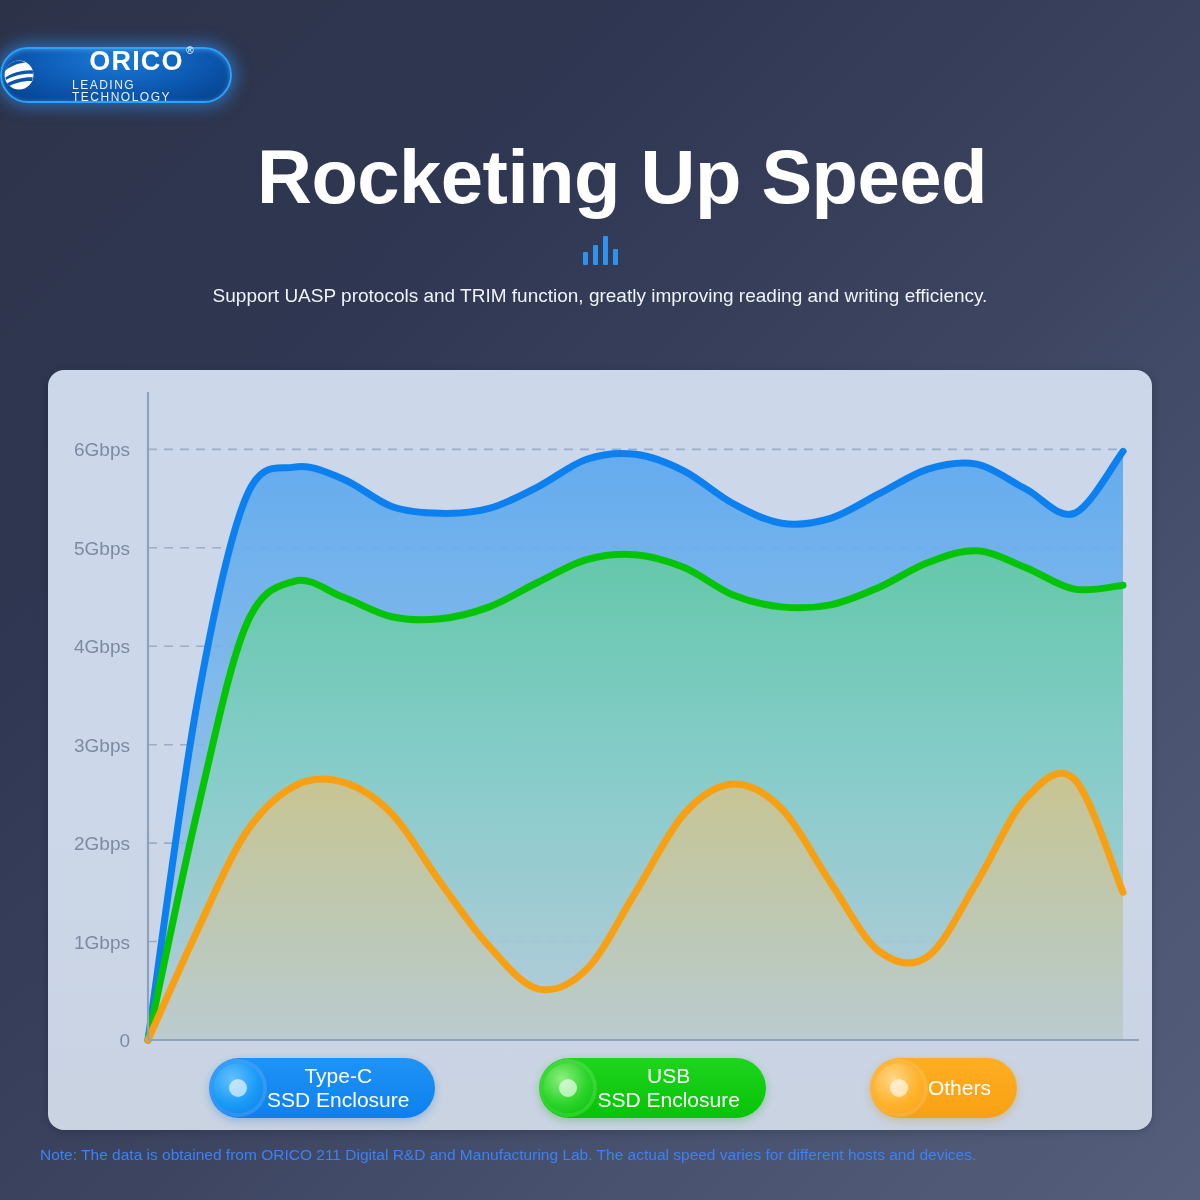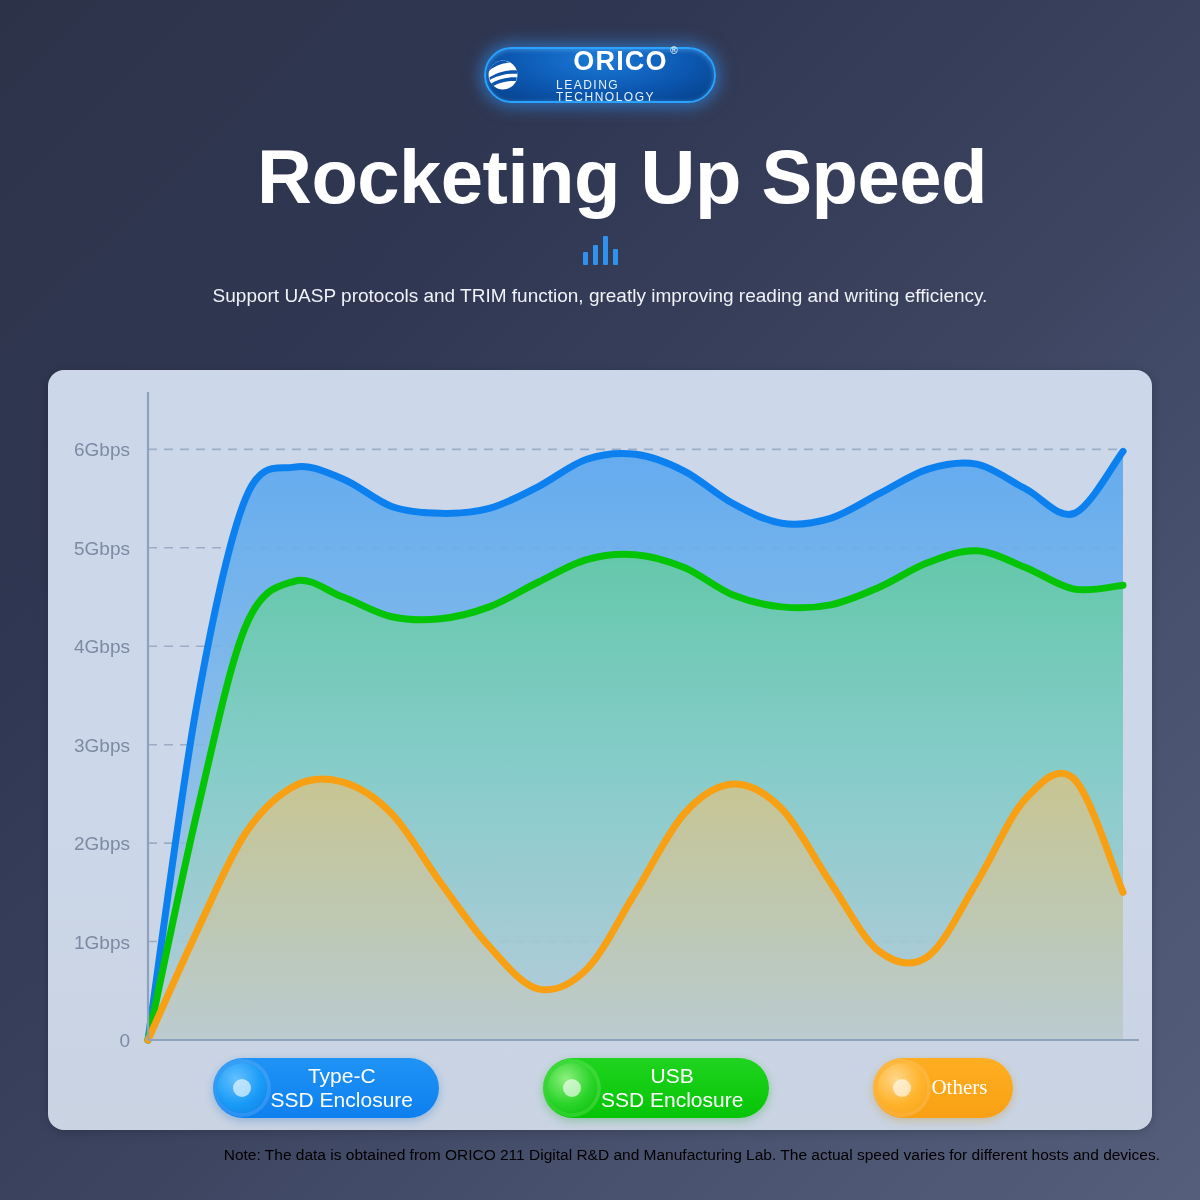--- a/index.html
+++ b/index.html
@@ -4,21 +4,21 @@
 <style>
   * { margin:0; padding:0; box-sizing:border-box; }
   html,body { width:1200px; height:1200px; }
   body {
     font-family:"Liberation Sans", sans-serif;
     background:linear-gradient(135deg,#2c3349 0%,#303752 28%,#3c4460 55%,#4a5470 78%,#555f7c 100%);
     position:relative; overflow:hidden;
   }
 
   
-  #logo-wrap { position:absolute; left:0; right:0; top:47px; display:flex; justify-content:center; }
+  #logo-wrap { position:absolute; left:0; right:0; top:47px; display:flex; justify-content:flex-start; }
   #logo-pill {
     width:232px; height:56px; border-radius:28px;
     background:radial-gradient(ellipse at 50% 20%,#1a7ad8 0%,#0b55ad 60%,#063f86 100%);
     border:2px solid #2aa2ff;
     box-shadow:0 0 16px 4px rgba(45,150,255,.55), inset 0 1px 5px rgba(120,200,255,.45);
     display:flex; align-items:center; justify-content:center; gap:7px;
   }
   #globe { width:34px; height:34px; flex:none; }
   .logo-text { display:flex; flex-direction:column; align-items:center; line-height:1; }
   .logo-main { font-size:27px; font-weight:bold; color:#fff; letter-spacing:1.2px; position:relative; }
@@ -51,27 +51,27 @@
   
   #legend { position:absolute; left:48px; right:48px; top:1056px; height:64px; display:flex; justify-content:center; align-items:center; gap:104px;padding-left:26px; }
   .pill { height:60px; border-radius:30px; display:flex; align-items:center; position:relative; padding-left:58px; padding-right:26px; }
   .pill .cap { position:absolute; left:4px; top:50%; transform:translateY(-50%); width:50px; height:50px; border-radius:50%; display:flex; align-items:center; justify-content:center; }
   .pill .cap .inner { width:18px; height:18px; border-radius:50%; background:rgba(255,255,255,.62); }
   .pill .txt { color:#fff; font-size:21px; line-height:1.12; text-align:center; width:100%; }
   .pill.blue { background:linear-gradient(180deg,#1f93f5 0%,#0d80ef 100%); box-shadow:0 3px 8px rgba(20,110,200,.3); }
   .pill.blue .cap { background:radial-gradient(circle at 38% 32%,#63c0ff 0%,#1a9bf7 55%,#0b7ee6 100%); box-shadow:0 0 0 4px rgba(120,190,250,.30); }
   .pill.green { background:linear-gradient(180deg,#20d41f 0%,#05c406 100%); box-shadow:0 3px 8px rgba(20,160,30,.3); }
   .pill.green .cap { background:radial-gradient(circle at 38% 32%,#8cf07f 0%,#2bd42a 55%,#08bd0a 100%); box-shadow:0 0 0 4px rgba(140,235,130,.30); }
-  .pill.orange { background:linear-gradient(180deg,#ffae22 0%,#f8a013 100%); box-shadow:0 3px 8px rgba(200,140,10,.3);font-family:Liberation Serif, serif; }
+  .pill.orange { background:linear-gradient(180deg,#ffae22 0%,#f8a013 100%); box-shadow:0 3px 8px rgba(200,140,10,.3); }
   .pill.orange .cap { background:radial-gradient(circle at 38% 32%,#ffd68a 0%,#ffb32c 55%,#f5a214 100%); box-shadow:0 0 0 4px rgba(255,210,130,.30); }
 
   
   #footnote {
-    position:absolute; left:40px; right:40px; top:1146px; text-align:right;
-    font-size:15.5px; color:#000000;
+    position:absolute; left:40px; right:40px; top:1146px; text-align:left;
+    font-size:15.5px; color:#3b82f6;
   }
 </style>
 </head>
 <body>
 
 <div id="logo-wrap">
   <div id="logo-pill">
     <svg id="globe" viewBox="0 0 40 40">
       <circle cx="20" cy="20" r="17" fill="#ffffff"></circle>
       <path d="M3.4 15.5 A17 17 0 0 1 20 3 A17 17 0 0 1 28 5.6 C22 5.6 10 8.6 3.4 15.5 Z" fill="#0b55ad"></path>

